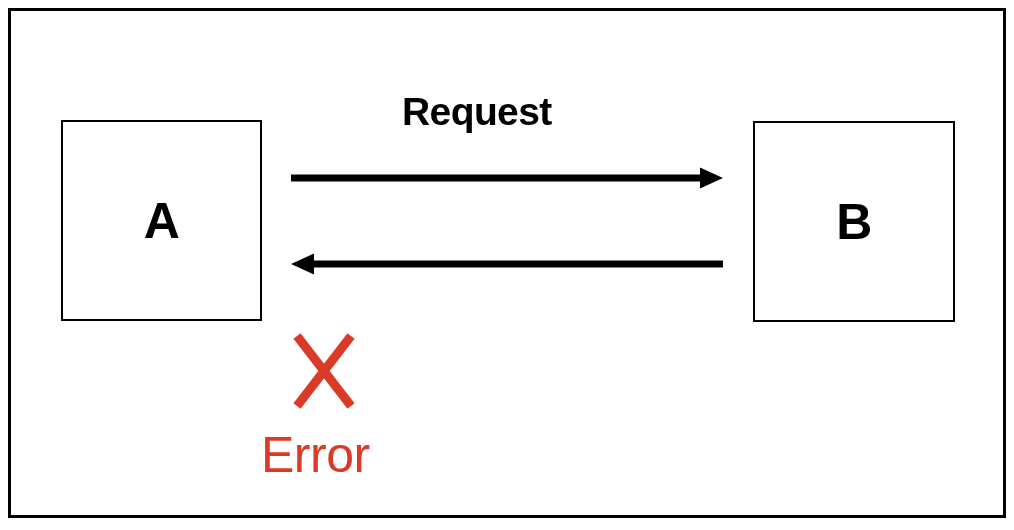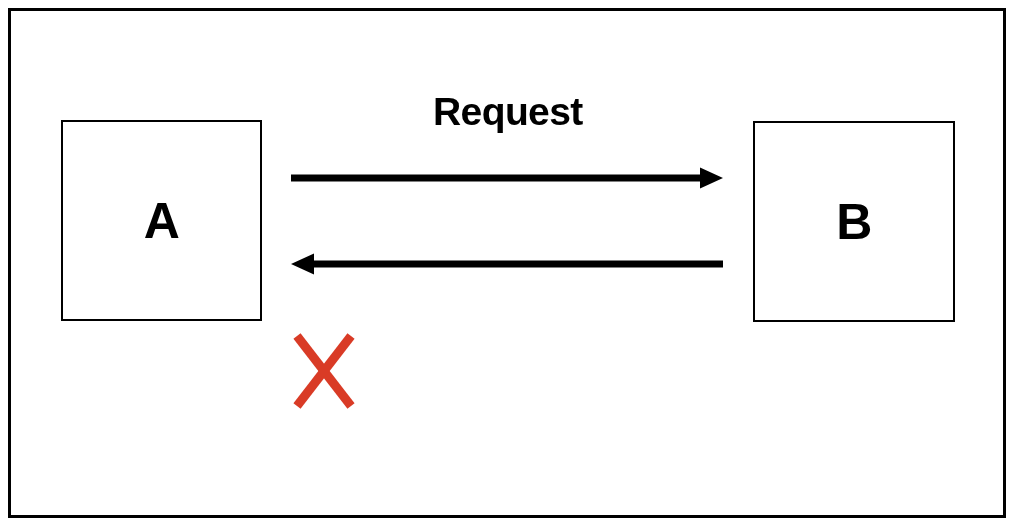--- a/index.html
+++ b/index.html
@@ -77,21 +77,21 @@
   .msg-label {
     position: absolute;
     font-size: 39px;
     font-weight: bold;
     color: #000000;
     line-height: 1;
     white-space: nowrap;
     letter-spacing: -0.6px;
   }
   .label-request {
-    left: 433px;
+    left: 402px;
     top: 92px;
   }
   .label-response {
     left: 394px;
     top: 314px;
   }
 
   
   .error-x {
     position: absolute;
@@ -140,14 +140,15 @@
   </svg>
 
   <div class="msg-label label-request">Request</div>
 
 
   <svg class="error-x" viewBox="0 0 66 82">
     <line id="x-stroke-1" x1="6" y1="6" x2="60" y2="76" stroke="#d93b26" stroke-width="9" stroke-linecap="butt"></line>
     <line id="x-stroke-2" x1="60" y1="6" x2="6" y2="76" stroke="#d93b26" stroke-width="9" stroke-linecap="butt"></line>
   </svg>
 
+  <div class="error-text" id="error-text" style="color: rgb(217, 59, 38);">Error</div>
 
 </div>
 
 </body></html>

